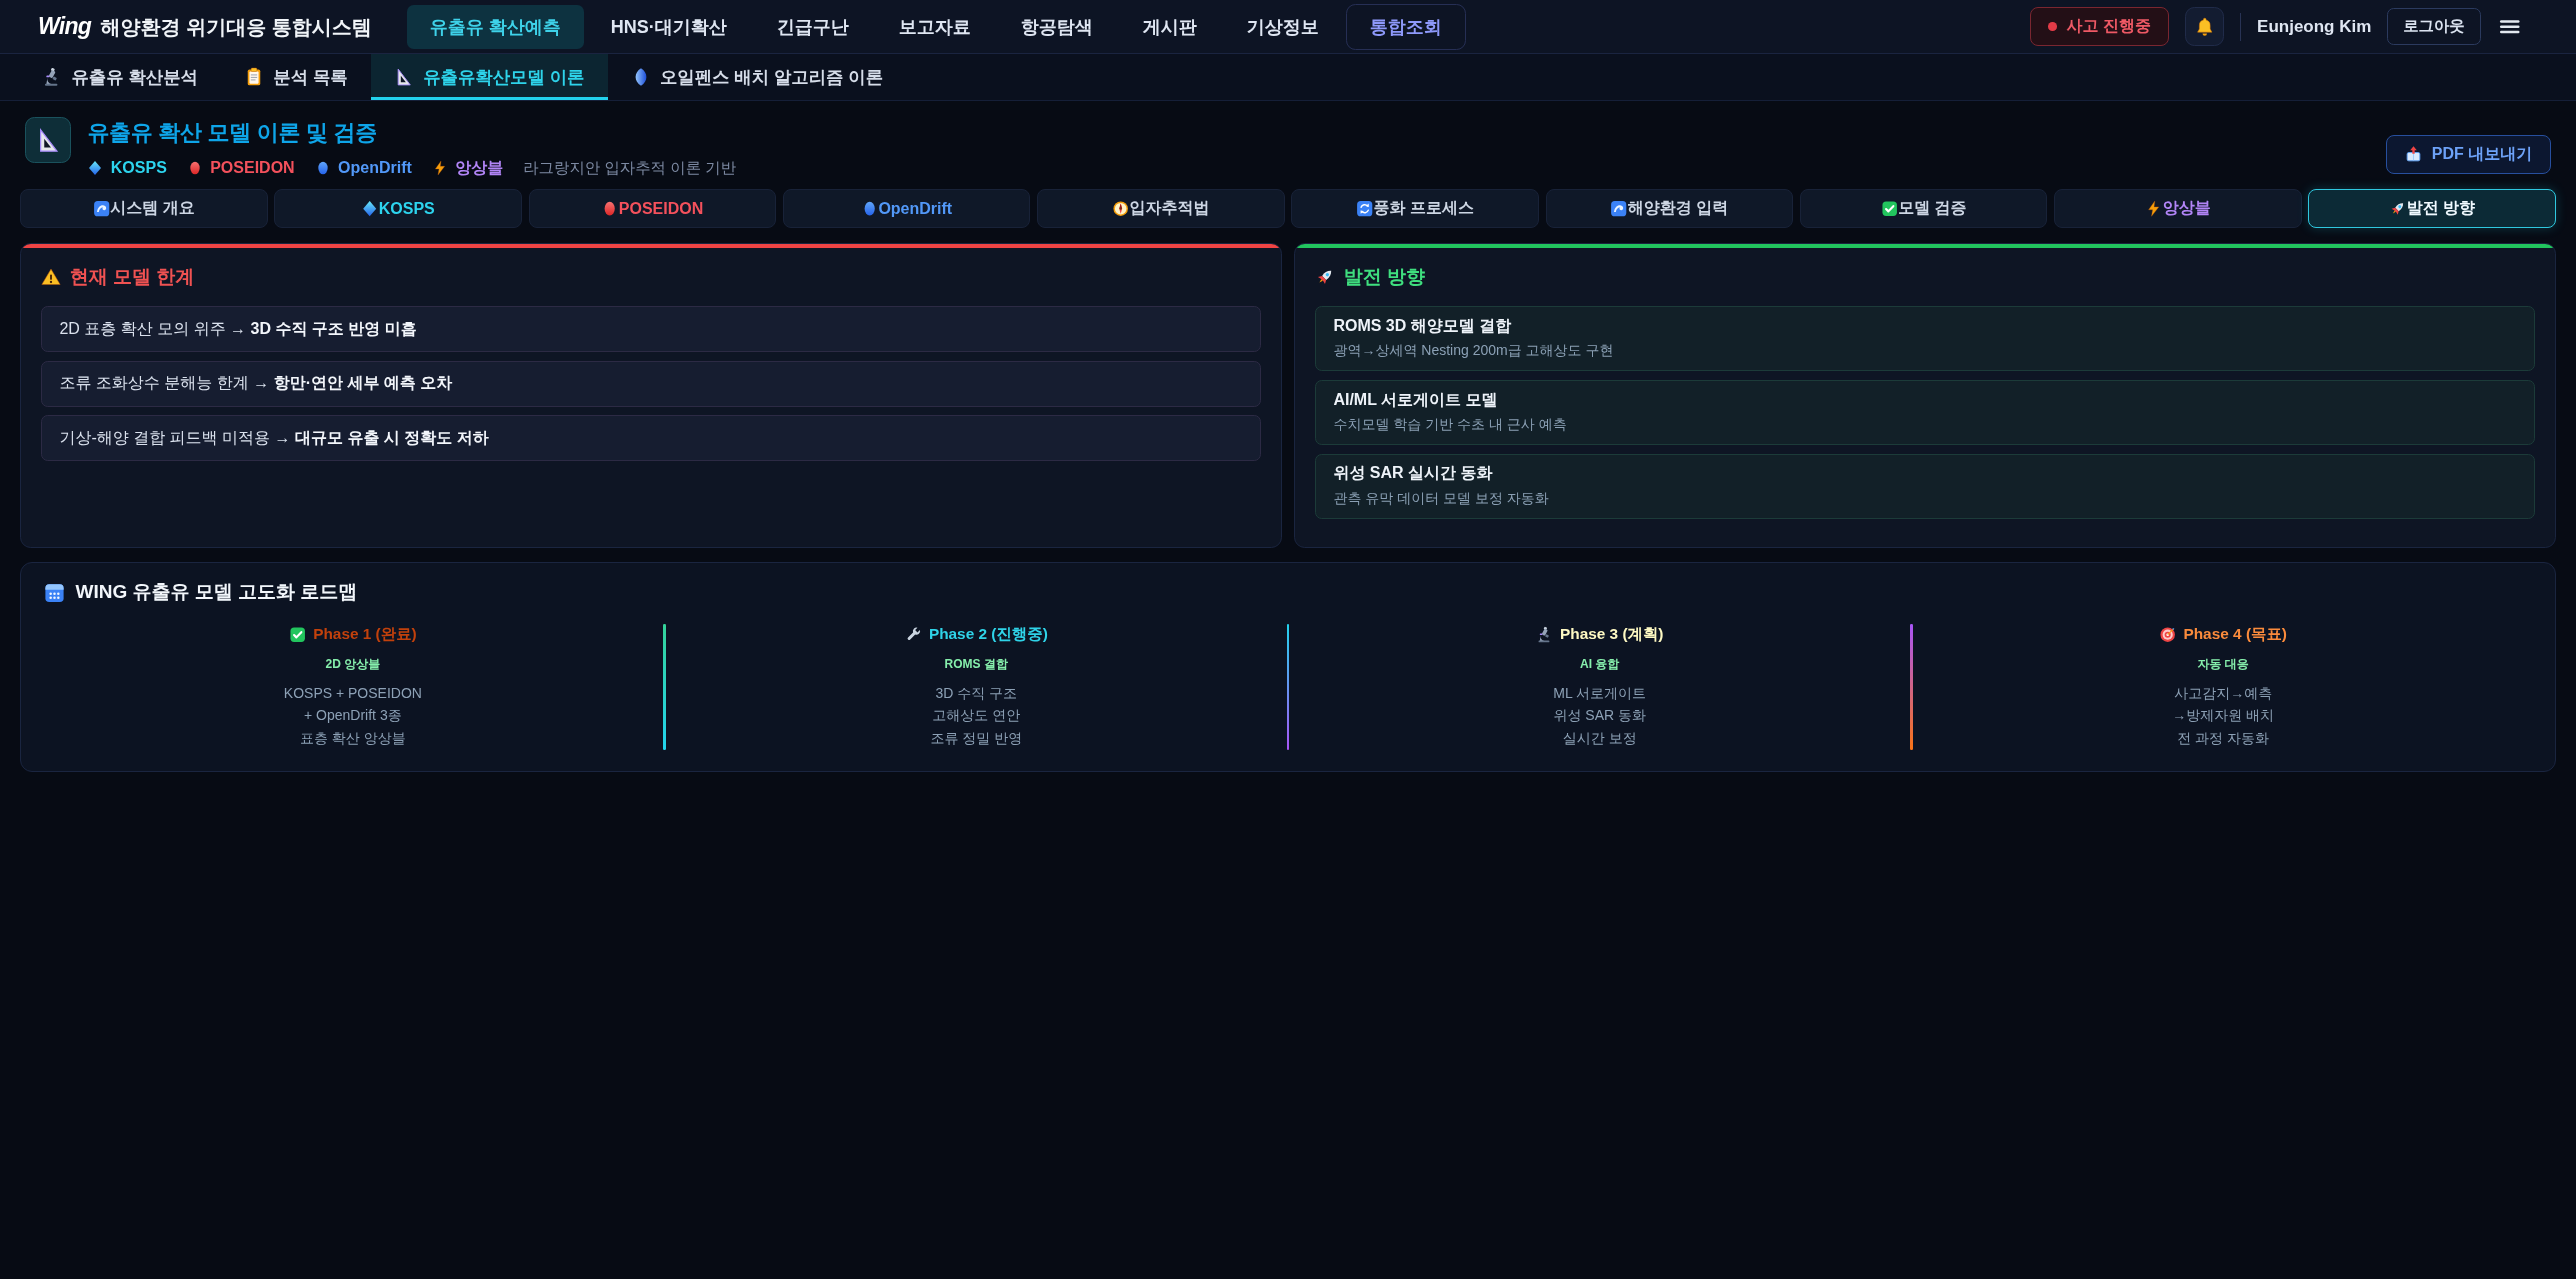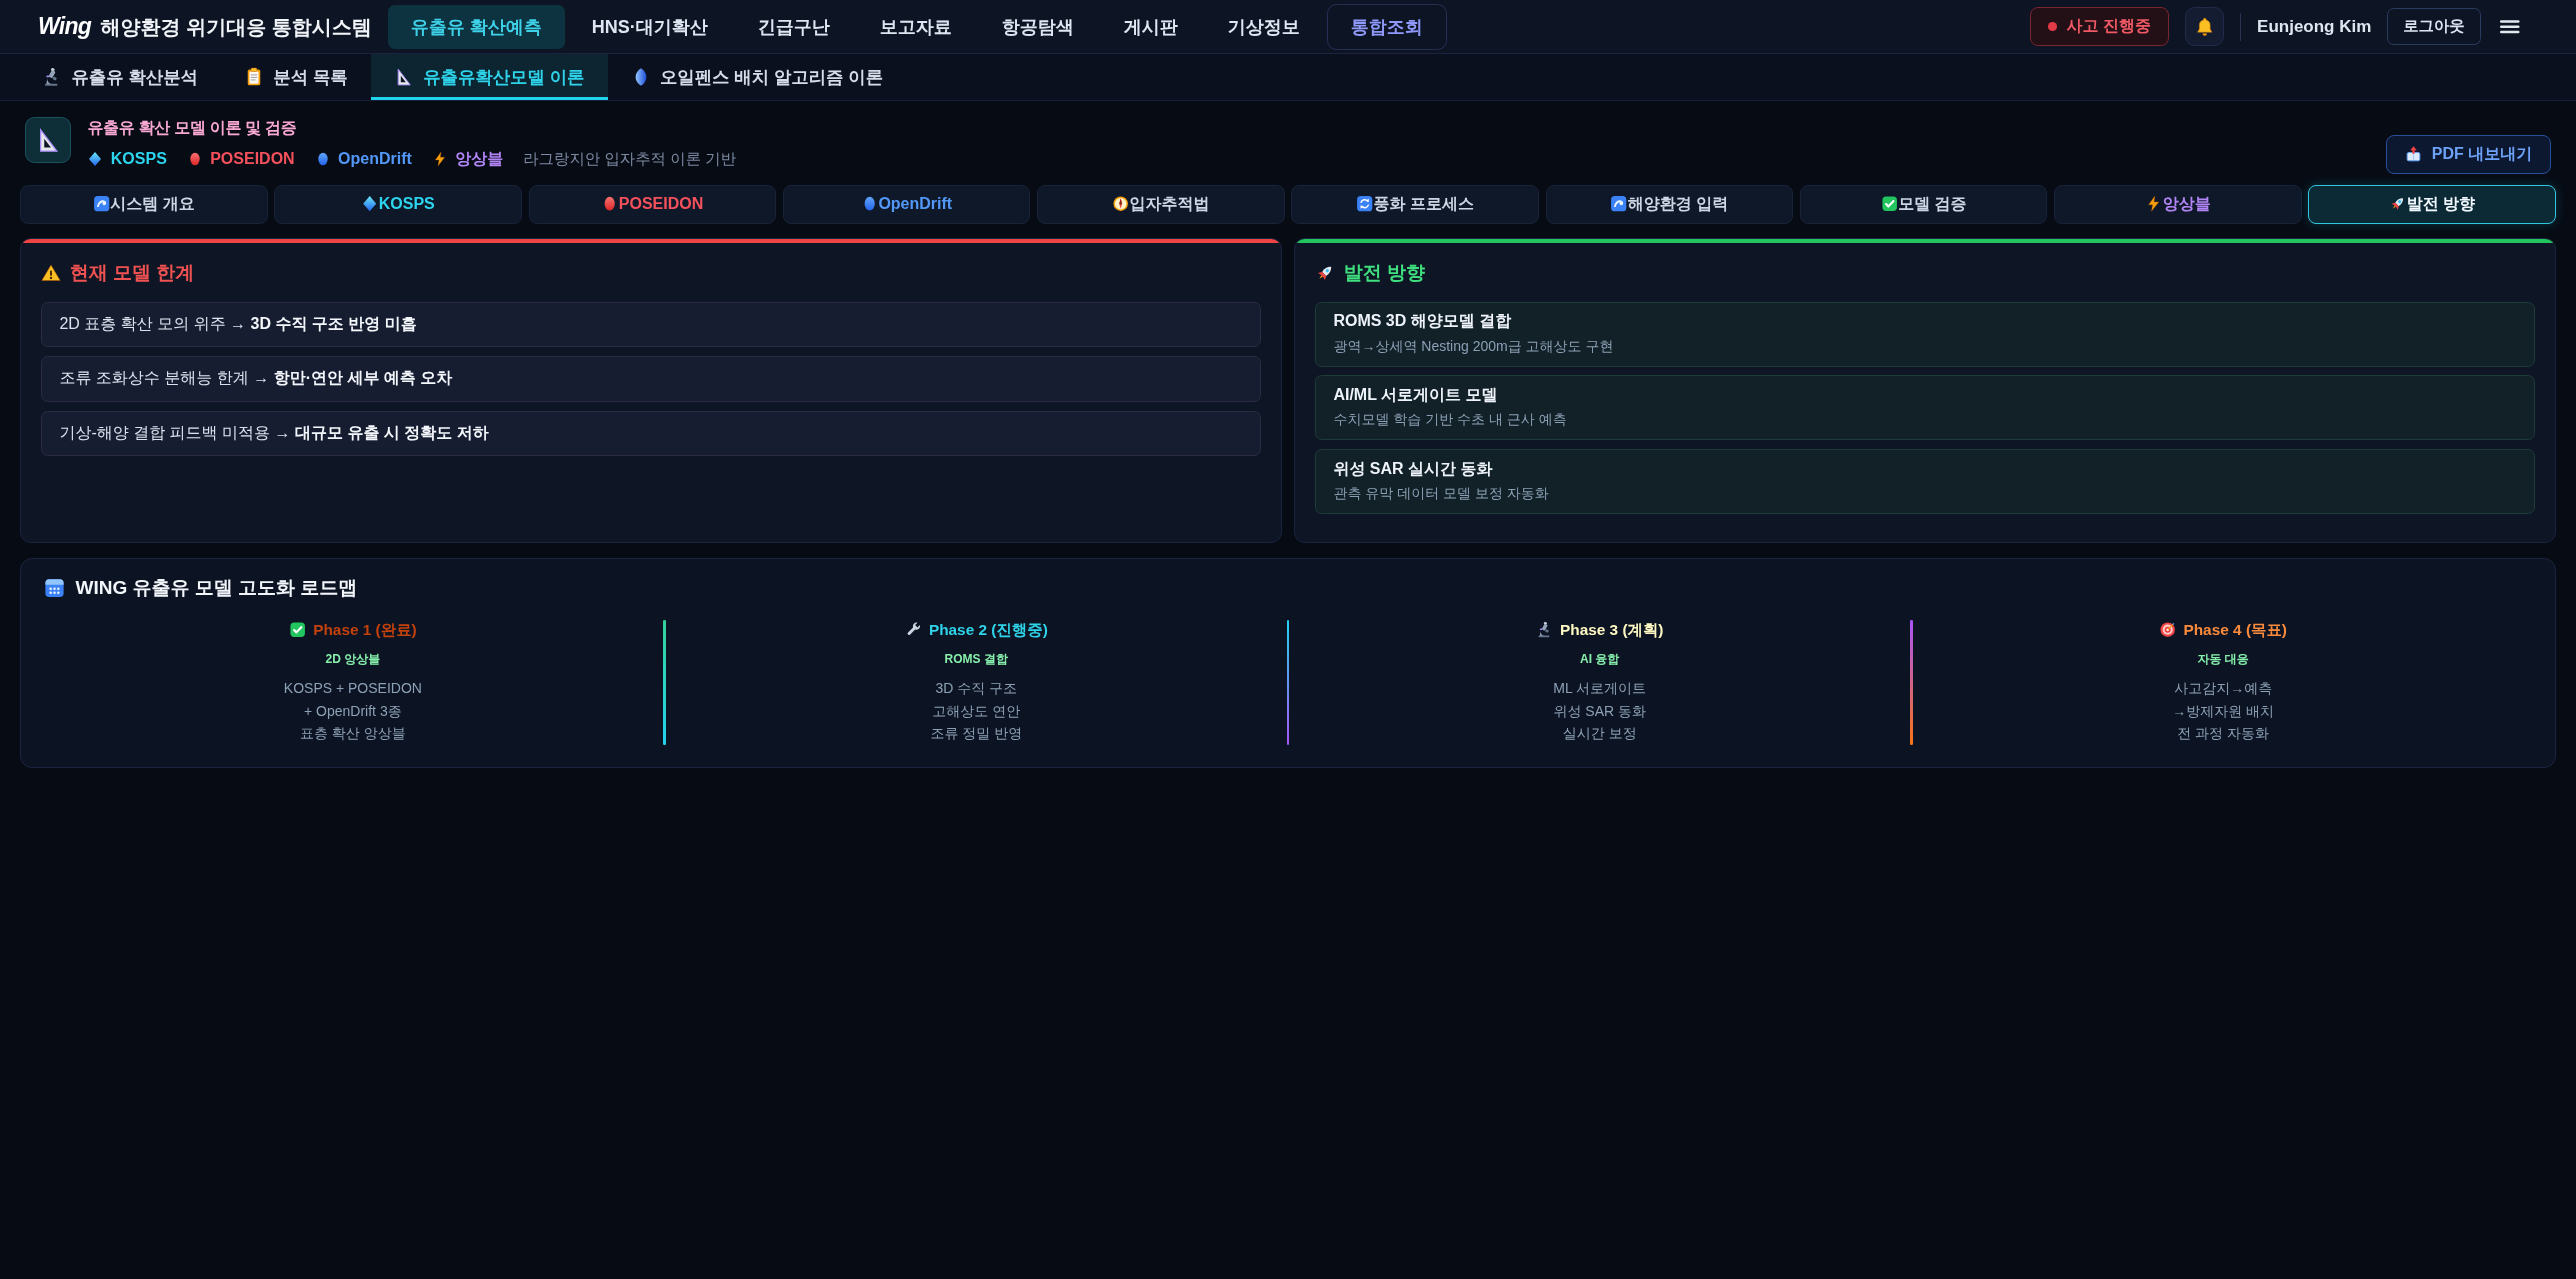--- a/index.html
+++ b/index.html
@@ -6,21 +6,21 @@
   html,body { width:2576px; height:1279px; background:#070b14; font-family:"Liberation Sans","DejaVu Sans",sans-serif; color:#e2e8f0; overflow:hidden; }
 
   .icon { display:inline-flex; align-items:center; justify-content:center; flex:none; }
   .icon svg { width:19px; height:19px; display:block; }
 
   
   .topbar { height:54px; display:flex; align-items:center; padding:0 54px 0 38px; background:#0d1424; border-bottom:0.7px solid #1a2440;justify-content:flex-end; }
   .logo { display:flex; align-items:baseline; gap:9.4px; white-space:nowrap; cursor:default; }
   .logo .mark { font-style:italic; font-weight:800; font-size:23px; letter-spacing:-0.7px; color:#ffffff; }
   .logo .text { font-weight:800; font-size:20px; color:#f1f5f9; }
-  .main-nav { display:flex; align-items:center; margin-left:16px; gap:4px; }
+  .main-nav { display:flex; align-items:center; margin-left:35px; gap:4px; }
   .nav-item { padding:10px 23px; font-size:18px; font-weight:700; color:#dfe6f2; border-radius:6.7px; cursor:pointer; white-space:nowrap; }
   .nav-item.active { background:#0d3240; color:#3ed2e9; }
   .nav-item.accent { color:#8e99fa; border:0.7px solid #262f55; border-radius:9.4px; }
   .top-right { display:flex; align-items:center; gap:16px; margin-left:auto; }
   .incident-badge { display:flex; align-items:center; gap:9.4px; padding:8px 17.4px; border:0.7px solid #7a2630; border-radius:8px; background:#230f16; color:#ee5965; font-size:16px; font-weight:700; cursor:pointer; }
   .incident-badge .dot { width:8.7px; height:8.7px; border-radius:50%; background:#e23b47; }
   .bell-btn { width:39px; height:39px; border-radius:9.4px; background:#131c31; border:0.7px solid #202b49; display:flex; align-items:center; justify-content:center; cursor:pointer; }
   .bell-btn .icon svg { width:21.5px; height:21.5px; }
   .vdiv { width:0.7px; height:28px; background:#283354; }
   .user-name { font-size:17px; color:#dfe6f2; font-weight:600; }
@@ -34,21 +34,21 @@
   .subnav-item .icon svg { width:20px; height:20px; }
   .subnav-item.active { background:#0c2531; color:#2ed3ea; }
   .subnav-item.active::after { content:''; position:absolute; left:0; right:0; bottom:0; height:3.4px; background:#22d3ee; }
 
   
   .page { padding:0 20px; }
   .page-header { display:flex; align-items:flex-start; gap:16px; padding:16px 5.4px 10.7px; }
   .header-icon-box { width:46px; height:46px; border-radius:9.4px; background:#0e2e38; border:1.3px solid #1a525d; display:flex; align-items:center; justify-content:center; }
   .header-icon-box .icon svg { width:27px; height:27px; }
   .header-texts { display:flex; flex-direction:column; gap:9.4px; padding-top:1.3px; }
-  .page-title { font-size:16px; font-weight:800; color:#f9a8d4; letter-spacing:-0.3px; }
+  .page-title { font-size:22px; font-weight:800; color:#0ea5e9; letter-spacing:-0.3px; }
   .badge-row { display:flex; align-items:center; gap:20px; }
   .badge { display:flex; align-items:center; gap:7.4px; font-size:16px; font-weight:800; }
   .badge .icon svg { width:16px; height:16px; }
   .header-note { font-size:15.4px; color:#7d8aa3; font-weight:500; }
   .pdf-btn { margin-left:auto; margin-top:18px; display:flex; align-items:center; gap:8.7px; padding:8px 17.4px; border:1.3px solid #274f9e; border-radius:8px; background:#0c1730; color:#6da2f8; font-size:16px; font-weight:800; cursor:pointer; white-space:nowrap; }
   .pdf-btn .icon svg { width:19px; height:19px; }
 
   
   .section-tabs { display:grid; grid-template-columns:repeat(10,1fr); gap:6.7px; }
   .chip { height:39px; border-radius:8px; background:#0f1828; border:0.7px solid #182238; display:flex; align-items:center; justify-content:center; font-size:16px; font-weight:600; color:#cdd6e4; cursor:pointer; white-space:nowrap; }

